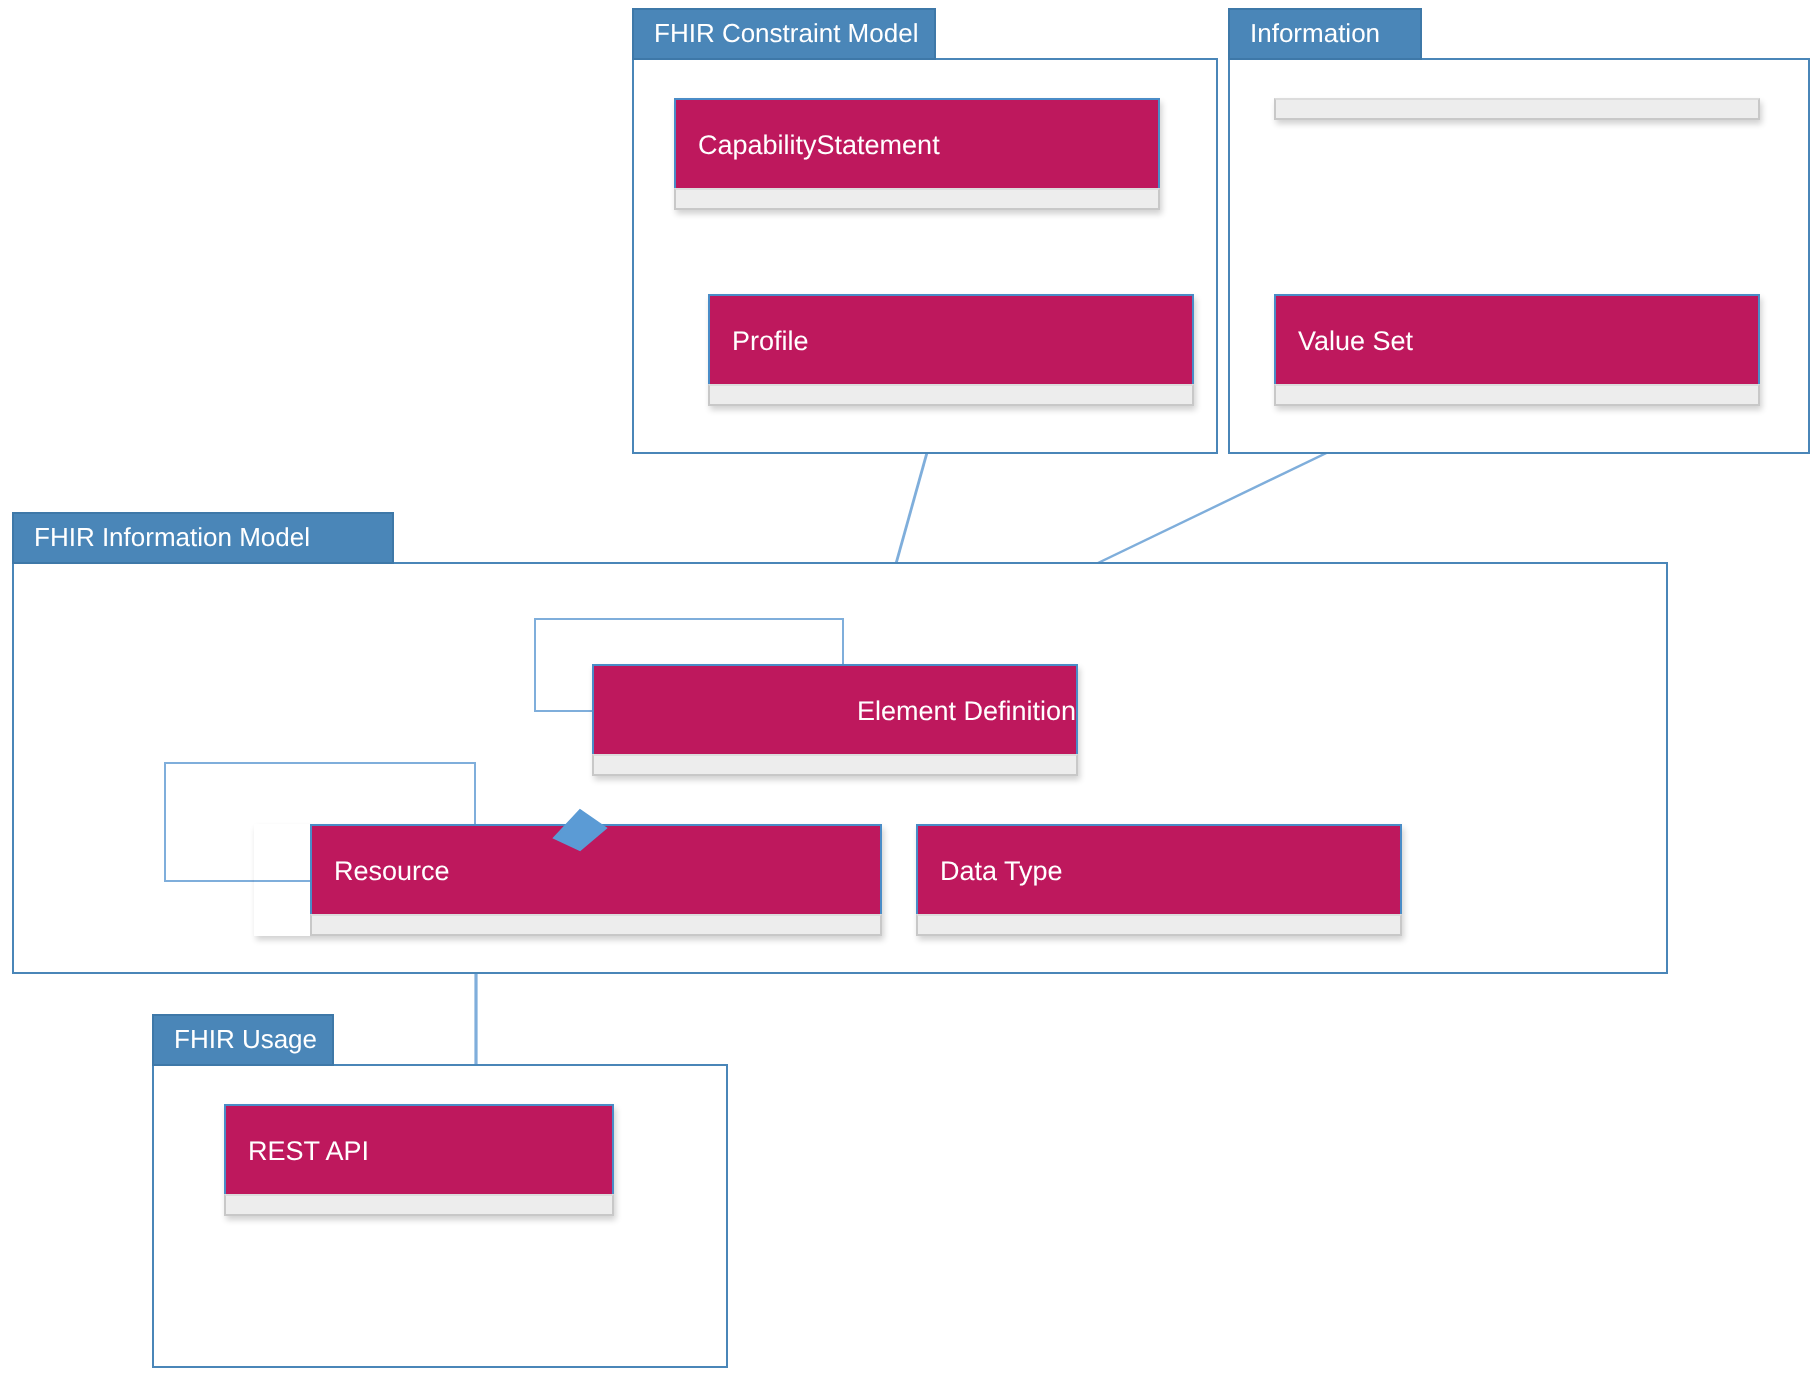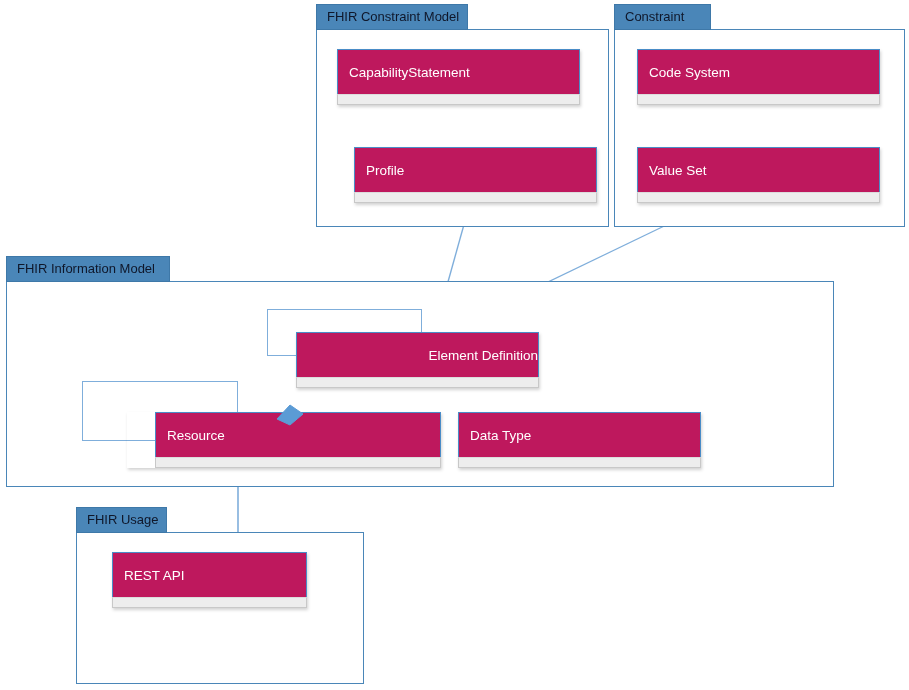--- a/index.html
+++ b/index.html
@@ -31,21 +31,21 @@
     position: absolute;
   }
   .pkg-tab {
     position: absolute;
     left: 0;
     top: 0;
     height: 26px;
     background: #4A86B8;
     border: 1px solid #3E78A8;
     box-sizing: border-box;
-    color: #0f172a;
+    color: #ffffff;
     font-size: 13px;
     line-height: 24px;
     padding: 0 12px 0 10px;
     white-space: nowrap;
     z-index: 3;
   }
   .pkg-body {
     position: absolute;
     left: 0;
     background: #ffffff;
@@ -144,45 +144,44 @@
   <div class="loop" style="left:267px; top:309px; width:155px; height:47px;"></div>
   <div class="loop" style="left:82px; top:381px; width:156px; height:60px;"></div>
 
   <div class="package">
     <div class="pkg-body" style="left:316px; top:29px; width:293px; height:198px;"></div>
     <div class="pkg-tab" style="left:316px; top:4px; width:152px;">FHIR Constraint Model</div>
   </div>
 
   <div class="package">
     <div class="pkg-body" style="left:614px; top:29px; width:291px; height:198px;"></div>
-    <div class="pkg-tab" style="left:614px; top:4px; width:97px;">Constraint</div>
+    <div class="pkg-tab" style="left:614px; top:4px; width:97px;">Information</div>
   </div>
 
   <div class="package">
     <div class="pkg-body" style="left:6px; top:281px; width:828px; height:206px;"></div>
-    <div class="pkg-tab" style="left:6px; top:256px; width:164px;">FHIR Information Model</div>
+    <div class="pkg-tab" style="left:6px; top:256px; width:191px;">FHIR Information Model</div>
   </div>
 
   <div class="package">
     <div class="pkg-body" style="left:76px; top:532px; width:288px; height:152px;"></div>
     <div class="pkg-tab" style="left:76px; top:507px; width:91px;">FHIR Usage</div>
   </div>
 
   <div class="node" style="left:337px; top:49px; width:243px;">
     <div class="node-title">CapabilityStatement</div>
     <div class="node-compartment"></div>
   </div>
 
   <div class="node" style="left:354px; top:147px; width:243px;">
     <div class="node-title">Profile</div>
     <div class="node-compartment"></div>
   </div>
 
   <div class="node" style="left:637px; top:49px; width:243px;">
-    <div class="node-title">Code System</div>
     <div class="node-compartment"></div>
   </div>
 
   <div class="node" style="left:637px; top:147px; width:243px;">
     <div class="node-title">Value Set</div>
     <div class="node-compartment"></div>
   </div>
 
   <div class="node" style="left:296px; top:332px; width:243px;text-align:right;">
     <div class="node-title">Element Definition</div>

